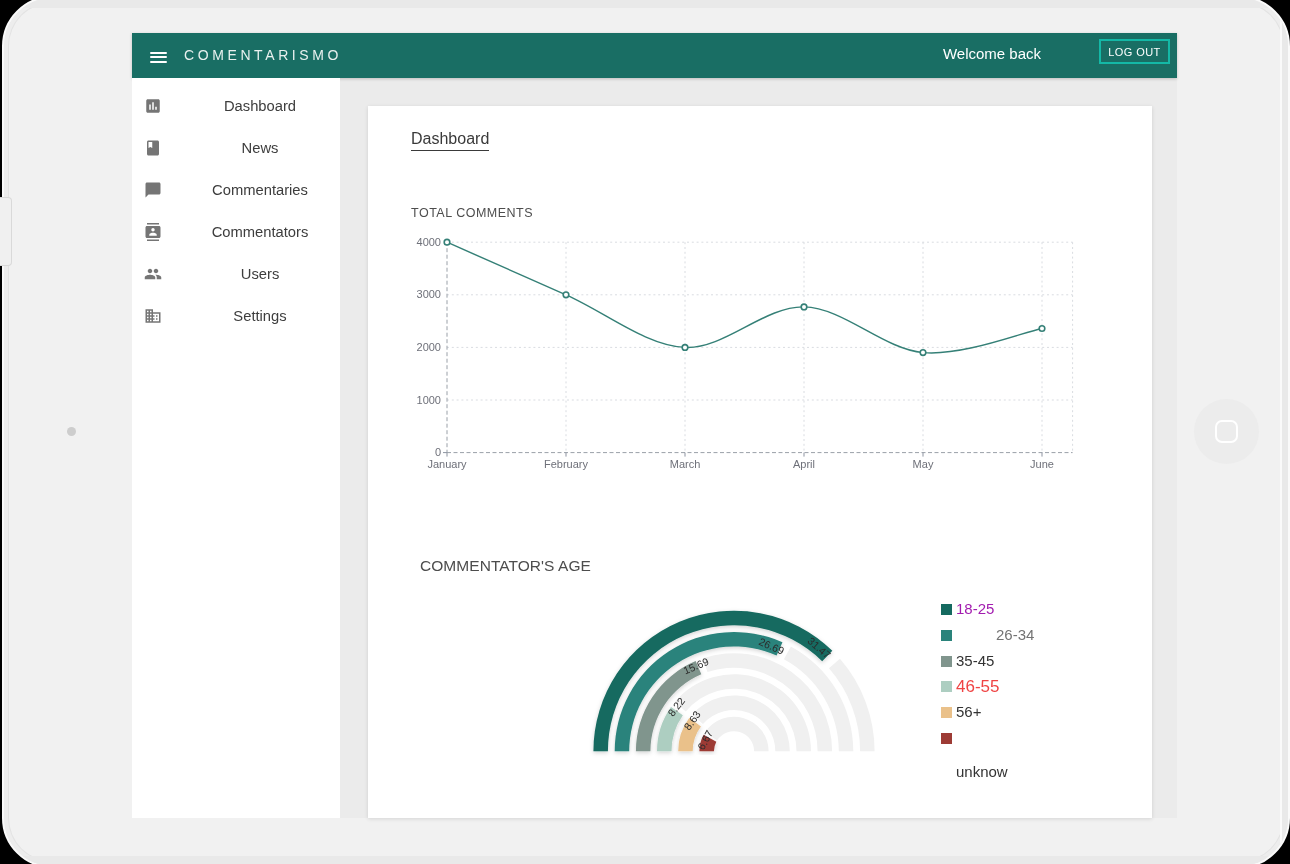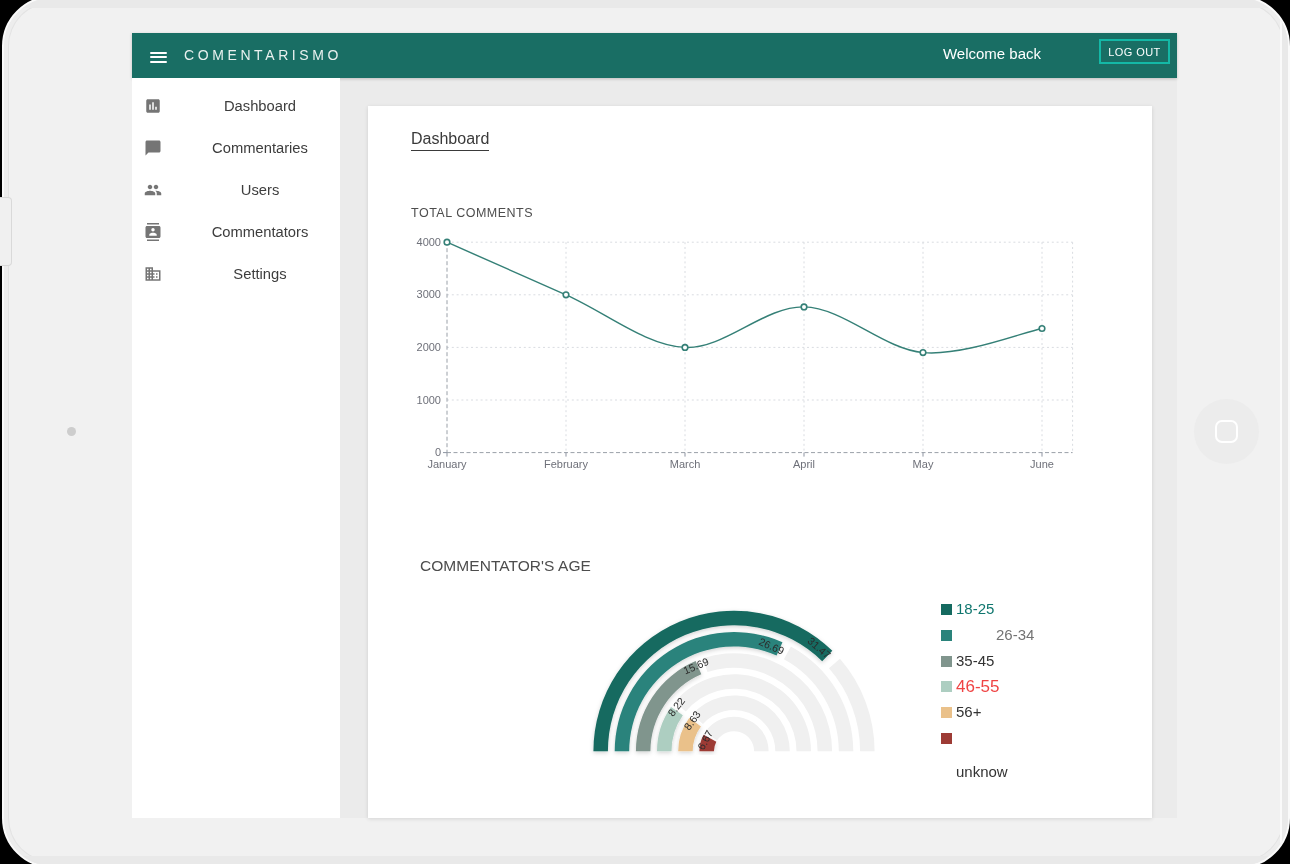--- a/index.html
+++ b/index.html
@@ -54,35 +54,41 @@
     </div>
     <div class="sidebar">
 <div class="mrow">
 <svg class="mic" viewBox="0 0 24 24">
             <path d="M19 3H5c-1.1 0-2 .9-2 2v14c0 1.1.9 2 2 2h14c1.1 0 2-.9 2-2V5c0-1.1-.9-2-2-2zM9 17H7v-7h2v7zm4 0h-2V7h2v10zm4 0h-2v-4h2v4z" fill="#757575"></path>
           </svg>
 <div class="mtxt">Dashboard</div>
 </div>
 <div class="mrow">
 <svg class="mic" viewBox="0 0 24 24">
+            <path d="M18 2H6c-1.1 0-2 .9-2 2v16c0 1.1.9 2 2 2h12c1.1 0 2-.9 2-2V4c0-1.1-.9-2-2-2zM6 4h5v8l-2.5-1.5L6 12V4z" fill="#757575"></path>
+          </svg>
+<div class="mtxt">News</div>
+</div>
+<div class="mrow">
+<svg class="mic" viewBox="0 0 24 24">
             <path d="M20 2H4c-1.1 0-1.99.9-1.99 2L2 22l4-4h14c1.1 0 2-.9 2-2V4c0-1.1-.9-2-2-2z" fill="#757575"></path>
           </svg>
 <div class="mtxt">Commentaries</div>
 </div>
 <div class="mrow">
 <svg class="mic" viewBox="0 0 24 24">
+            <path d="M20 0H4v2h16V0zM4 24h16v-2H4v2zM20 4H4c-1.1 0-2 .9-2 2v12c0 1.1.9 2 2 2h16c1.1 0 2-.9 2-2V6c0-1.1-.9-2-2-2zm-8 2.75c1.24 0 2.25 1.01 2.25 2.25s-1.01 2.25-2.25 2.25S9.75 10.24 9.75 9s1.01-2.25 2.25-2.25zM17 17H7v-1.5c0-1.67 3.33-2.5 5-2.5s5 .83 5 2.5V17z" fill="#757575"></path>
+          </svg>
+<div class="mtxt">Commentators</div>
+</div>
+<div class="mrow">
+<svg class="mic" viewBox="0 0 24 24">
             <path d="M16 11c1.66 0 2.99-1.34 2.99-3S17.66 5 16 5c-1.66 0-3 1.34-3 3s1.34 3 3 3zm-8 0c1.66 0 2.99-1.34 2.99-3S9.66 5 8 5C6.34 5 5 6.34 5 8s1.34 3 3 3zm0 2c-2.33 0-7 1.17-7 3.5V19h14v-2.5c0-2.33-4.67-3.5-7-3.5zm8 0c-.29 0-.62.02-.97.05 1.16.84 1.97 1.97 1.97 3.45V19h6v-2.5c0-2.33-4.67-3.5-7-3.5z" fill="#757575"></path>
           </svg>
 <div class="mtxt">Users</div>
-</div>
-<div class="mrow">
-<svg class="mic" viewBox="0 0 24 24">
-            <path d="M20 0H4v2h16V0zM4 24h16v-2H4v2zM20 4H4c-1.1 0-2 .9-2 2v12c0 1.1.9 2 2 2h16c1.1 0 2-.9 2-2V6c0-1.1-.9-2-2-2zm-8 2.75c1.24 0 2.25 1.01 2.25 2.25s-1.01 2.25-2.25 2.25S9.75 10.24 9.75 9s1.01-2.25 2.25-2.25zM17 17H7v-1.5c0-1.67 3.33-2.5 5-2.5s5 .83 5 2.5V17z" fill="#757575"></path>
-          </svg>
-<div class="mtxt">Commentators</div>
 </div>
 <div class="mrow">
 <svg class="mic" viewBox="0 0 24 24">
             <path d="M12 7V3H2v18h20V7H12zM6 19H4v-2h2v2zm0-4H4v-2h2v2zm0-4H4V9h2v2zm0-4H4V5h2v2zm4 12H8v-2h2v2zm0-4H8v-2h2v2zm0-4H8V9h2v2zm0-4H8V5h2v2zm10 12h-8v-2h2v-2h-2v-2h2v-2h-2V9h8v10zm-2-8h-2v2h2v-2zm0 4h-2v2h2v-2z" fill="#757575"></path>
           </svg>
 <div class="mtxt">Settings</div>
 </div>
     </div>
     <div class="main">
       <div class="card">
@@ -149,21 +155,21 @@
 <path d="M331.40 645.30A34.6 34.6 0 0 1 335.59 628.80L348.33 635.71A20.1 20.1 0 0 0 345.90 645.30Z" fill="#9d3b35" filter="url(#ash)"></path>
 <text transform="translate(451.4 541.7) rotate(41)" text-anchor="middle" dominant-baseline="central" font-size="10.5" fill="#2b2b2b">31.47</text>
 <text transform="translate(403.6 540.0) rotate(24)" text-anchor="middle" dominant-baseline="central" font-size="10.5" fill="#2b2b2b">26.69</text>
 <text transform="translate(327.9 559.6) rotate(-23)" text-anchor="middle" dominant-baseline="central" font-size="10.5" fill="#2b2b2b">15.69</text>
 <text transform="translate(308.1 600.7) rotate(-52)" text-anchor="middle" dominant-baseline="central" font-size="10.5" fill="#2b2b2b">8.22</text>
 <text transform="translate(324.0 614.3) rotate(-54)" text-anchor="middle" dominant-baseline="central" font-size="10.5" fill="#2b2b2b">8.63</text>
 <text transform="translate(337.0 633.9) rotate(-61)" text-anchor="middle" dominant-baseline="central" font-size="10.5" fill="#2b2b2b">6.67</text>
 </g>
           </svg>
 <div style="position:absolute;left:573px;top:498px;width:11px;height:11px;background:#156a60"></div>
-          <div style="position:absolute;left:588px;top:494px;font-size:15px;color:#0f766e;">18-25</div>
+          <div style="position:absolute;left:588px;top:494px;font-size:15px;color:#a21caf;">18-25</div>
 <div style="position:absolute;left:573px;top:524px;width:11px;height:11px;background:#2a837b"></div>
           <div style="position:absolute;left:588px;top:520px;font-size:15px;color:#737373;margin-left:40px;">26-34</div>
 <div style="position:absolute;left:573px;top:550px;width:11px;height:11px;background:#80958d"></div>
           <div style="position:absolute;left:588px;top:546px;font-size:15px;color:#333;">35-45</div>
 <div style="position:absolute;left:573px;top:575px;width:11px;height:11px;background:#adcec1"></div>
           <div style="position:absolute;left:588px;top:571px;font-size:17px;color:#ef4444;">46-55</div>
 <div style="position:absolute;left:573px;top:601px;width:11px;height:11px;background:#eac18a"></div>
           <div style="position:absolute;left:588px;top:597px;font-size:15px;color:#333;">56+</div>
 <div style="position:absolute;left:573px;top:627px;width:11px;height:11px;background:#9d3b35"></div>
           <div style="position:absolute;left:588px;top:657px;font-size:15px;color:#333;">unknow</div>

